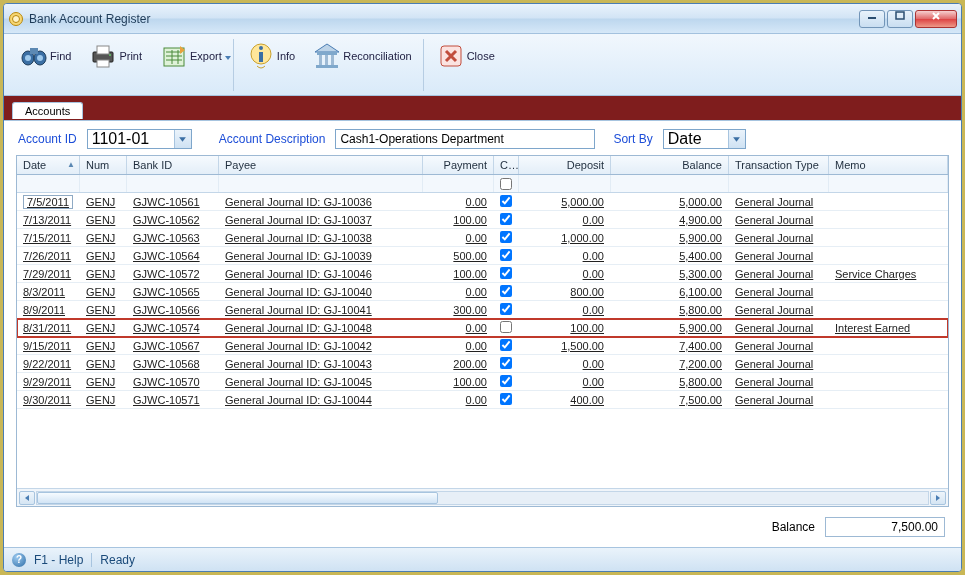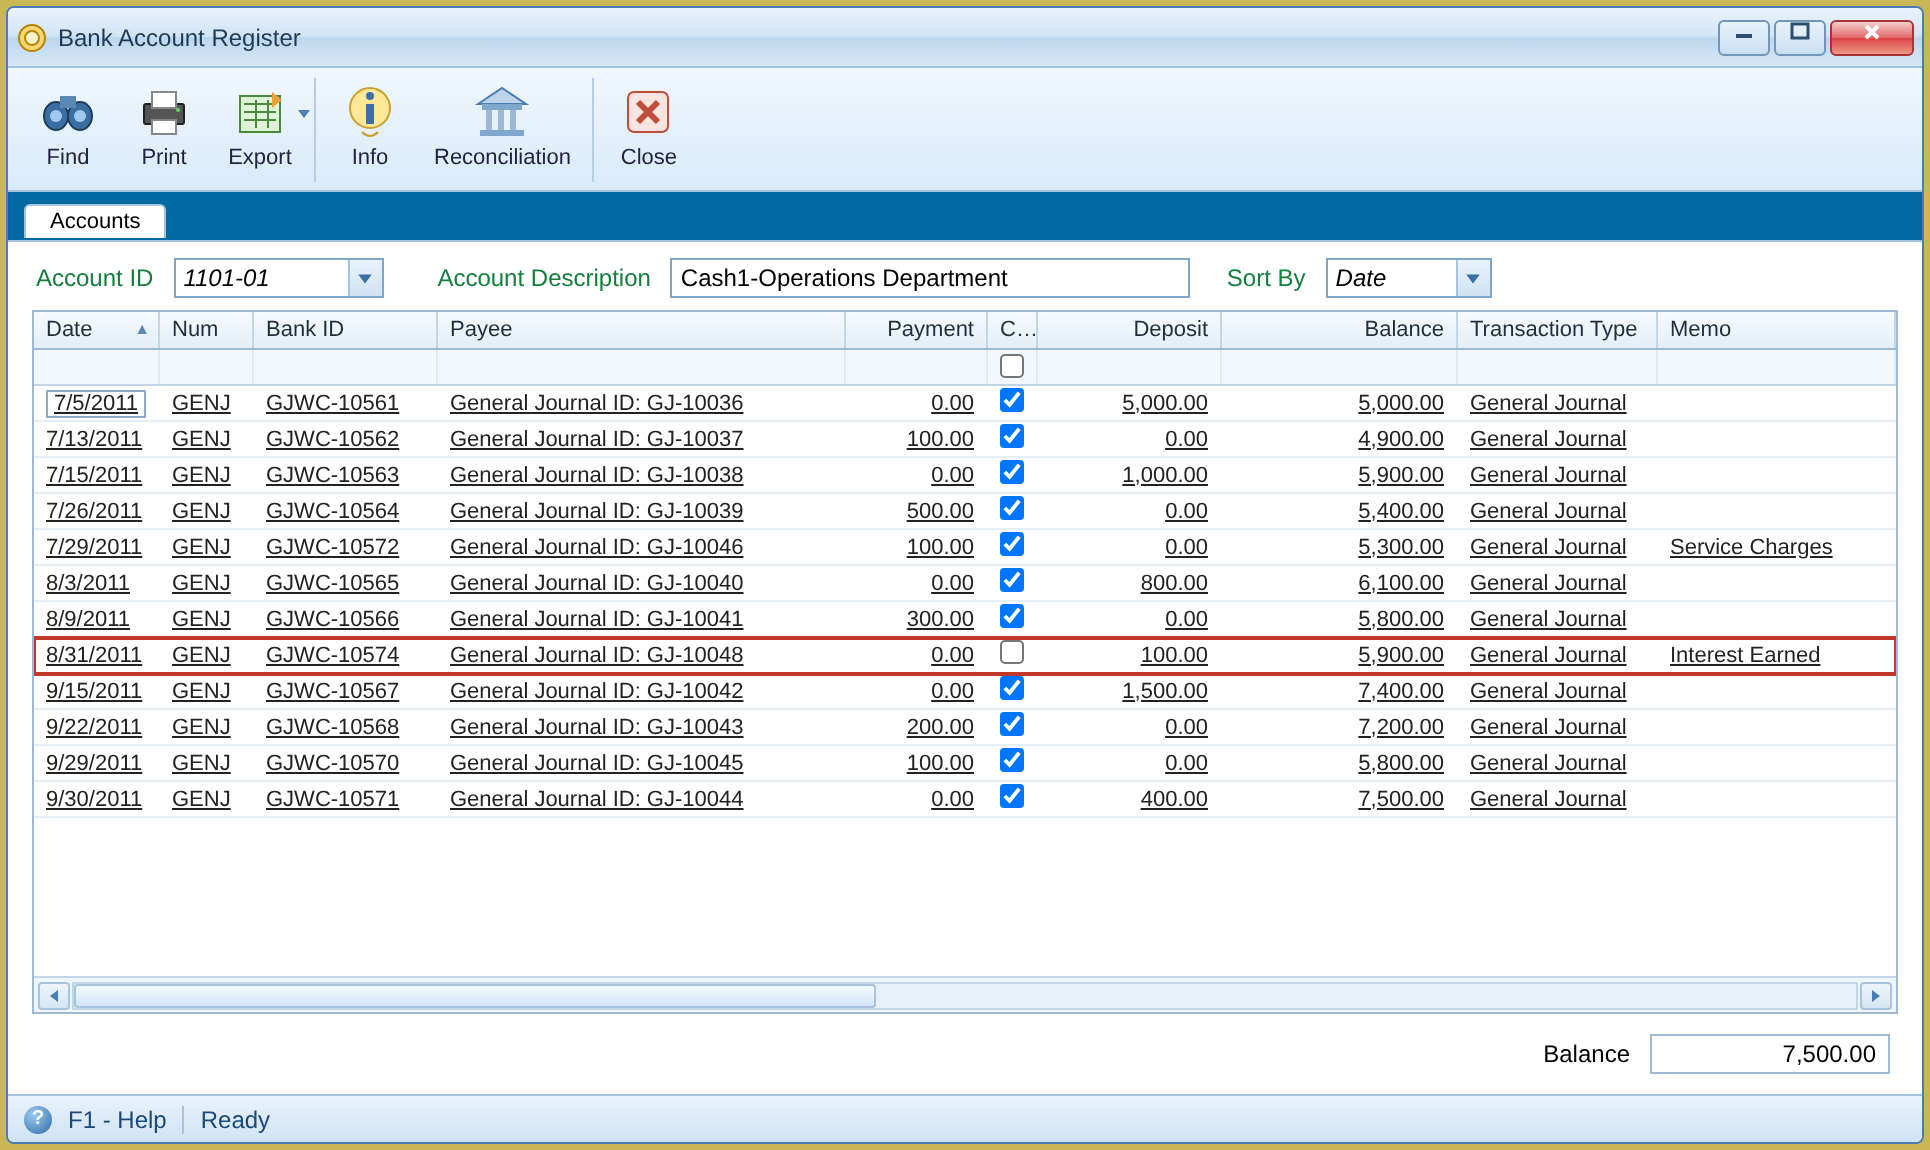--- a/index.html
+++ b/index.html
@@ -10,40 +10,40 @@
 .titlebar { height: 30px; background: linear-gradient(#eaf3fb, #d2e4f5 48%, #bdd7ee 52%, #d6e8f8); display: flex; align-items: center; padding: 0 4px; border-bottom: 1px solid #a3c1de; }
 .titlebar .app-icon { width: 16px; height: 16px; margin-right: 5px; }
 .titlebar .title { font-size: 12px; color: #1e3b58; flex: 1; }
 .titlebar .winbtns { display: flex; gap: 2px; }
 .winbtn { width: 26px; height: 18px; border-radius: 3px; border: 1px solid #7295b8; background: linear-gradient(#e8f2fb,#c9def1); font-size: 10px; line-height: 14px; text-align: center; color: #2a4d70; cursor: default; }
 .winbtn.close { width: 42px; background: linear-gradient(#f6cfcf,#e26b6b 48%, #d44 52%, #e98); border-color:#a33; color:#fff; font-weight:bold; }
 .winbtn.max { }
 
 
 .toolbar { height: 62px; background: linear-gradient(#f1f7fd,#d9eaf9); border-bottom: 1px solid #a7c4df; display: flex; align-items: flex-start; padding: 3px 6px 0; gap: 0; }
-.tbutton { display:flex; flex-direction:column; align-items:center; justify-content:flex-start; padding: 2px 8px; font-size: 11px; color: #224; cursor: default; text-align:center; position: relative; }
+.tbutton { display:flex; flex-direction:row; align-items:center; justify-content:flex-start; padding: 2px 8px; font-size: 11px; color: #224; cursor: default; text-align:center; position: relative; }
 .tbutton .ticon { width: 32px; height: 32px; display:flex; align-items:center; justify-content:center; }
 .tbutton span { margin-top: 1px; }
 .tsep { width: 1px; height: 52px; background: #b6cde3; margin: 2px 3px 0; }
 .dropcaret { position:absolute; right:-2px; top:14px; }
 .dropcaret svg { width:8px; height:8px; }
 
 
-.tabstrip { height: 25px; background: #0369a1; padding: 4px 8px 0; border-bottom: 1px solid #a7c4df; }
+.tabstrip { height: 25px; background: #7f1d1d; padding: 4px 8px 0; border-bottom: 1px solid #a7c4df; }
 .tab { display:inline-block; border:1px solid #a7c4df; border-bottom:none; border-radius: 3px 3px 0 0; padding: 2px 12px; font-size: 11px; background:#fff; position:relative; top:1px; }
 
 
 .filters { padding: 8px 14px 6px; display:flex; align-items:center; gap: 10px; font-size: 12px; background:#fff; }
-.filters label { color: #15803d; }
+.filters label { color: #1d4ed8; }
 .filters input, .filters select { font-size: 12px; border:1px solid #7ea6cb; padding: 1px 4px; height: 20px; background:#fff; }
 .filters .account-id { width: 86px; }
 .filters .desc { width: 260px; }
 .filters .sortby { width: 64px; }
 .combo { display:inline-flex; border:1px solid #7ea6cb; height:20px; align-items:stretch; }
-.combo input { border:none; height:100%; padding:0 4px; font-size:12px;font-style:italic; }
+.combo input { border:none; height:100%; padding:0 4px; font-size:16px; }
 .combo .cbtn { width:17px; background:linear-gradient(#eaf3fb,#cfe2f3); border-left:1px solid #a7c4df; display:flex; align-items:center; justify-content:center; }
 
 
 .gridwrap { flex:1; margin: 0 12px 4px; border:1px solid #9db9d4; display:flex; flex-direction:column; overflow:hidden; }
 .ghead { display:flex; background: linear-gradient(#f6fafe,#e3eef8); border-bottom:1px solid #9db9d4; }
 .gh { font-size: 11px; color:#1f2d3d; padding: 3px 6px; border-right:1px solid #c3d6e8; overflow:hidden; white-space:nowrap; text-overflow:ellipsis; position:relative; }
 .gh.sort::after { content:"▲"; font-size:8px; color:#5b88b3; position:absolute; right:4px; top:4px; }
 .gh.right { text-align:right; }
 .gh.center { text-align:center; }
 

